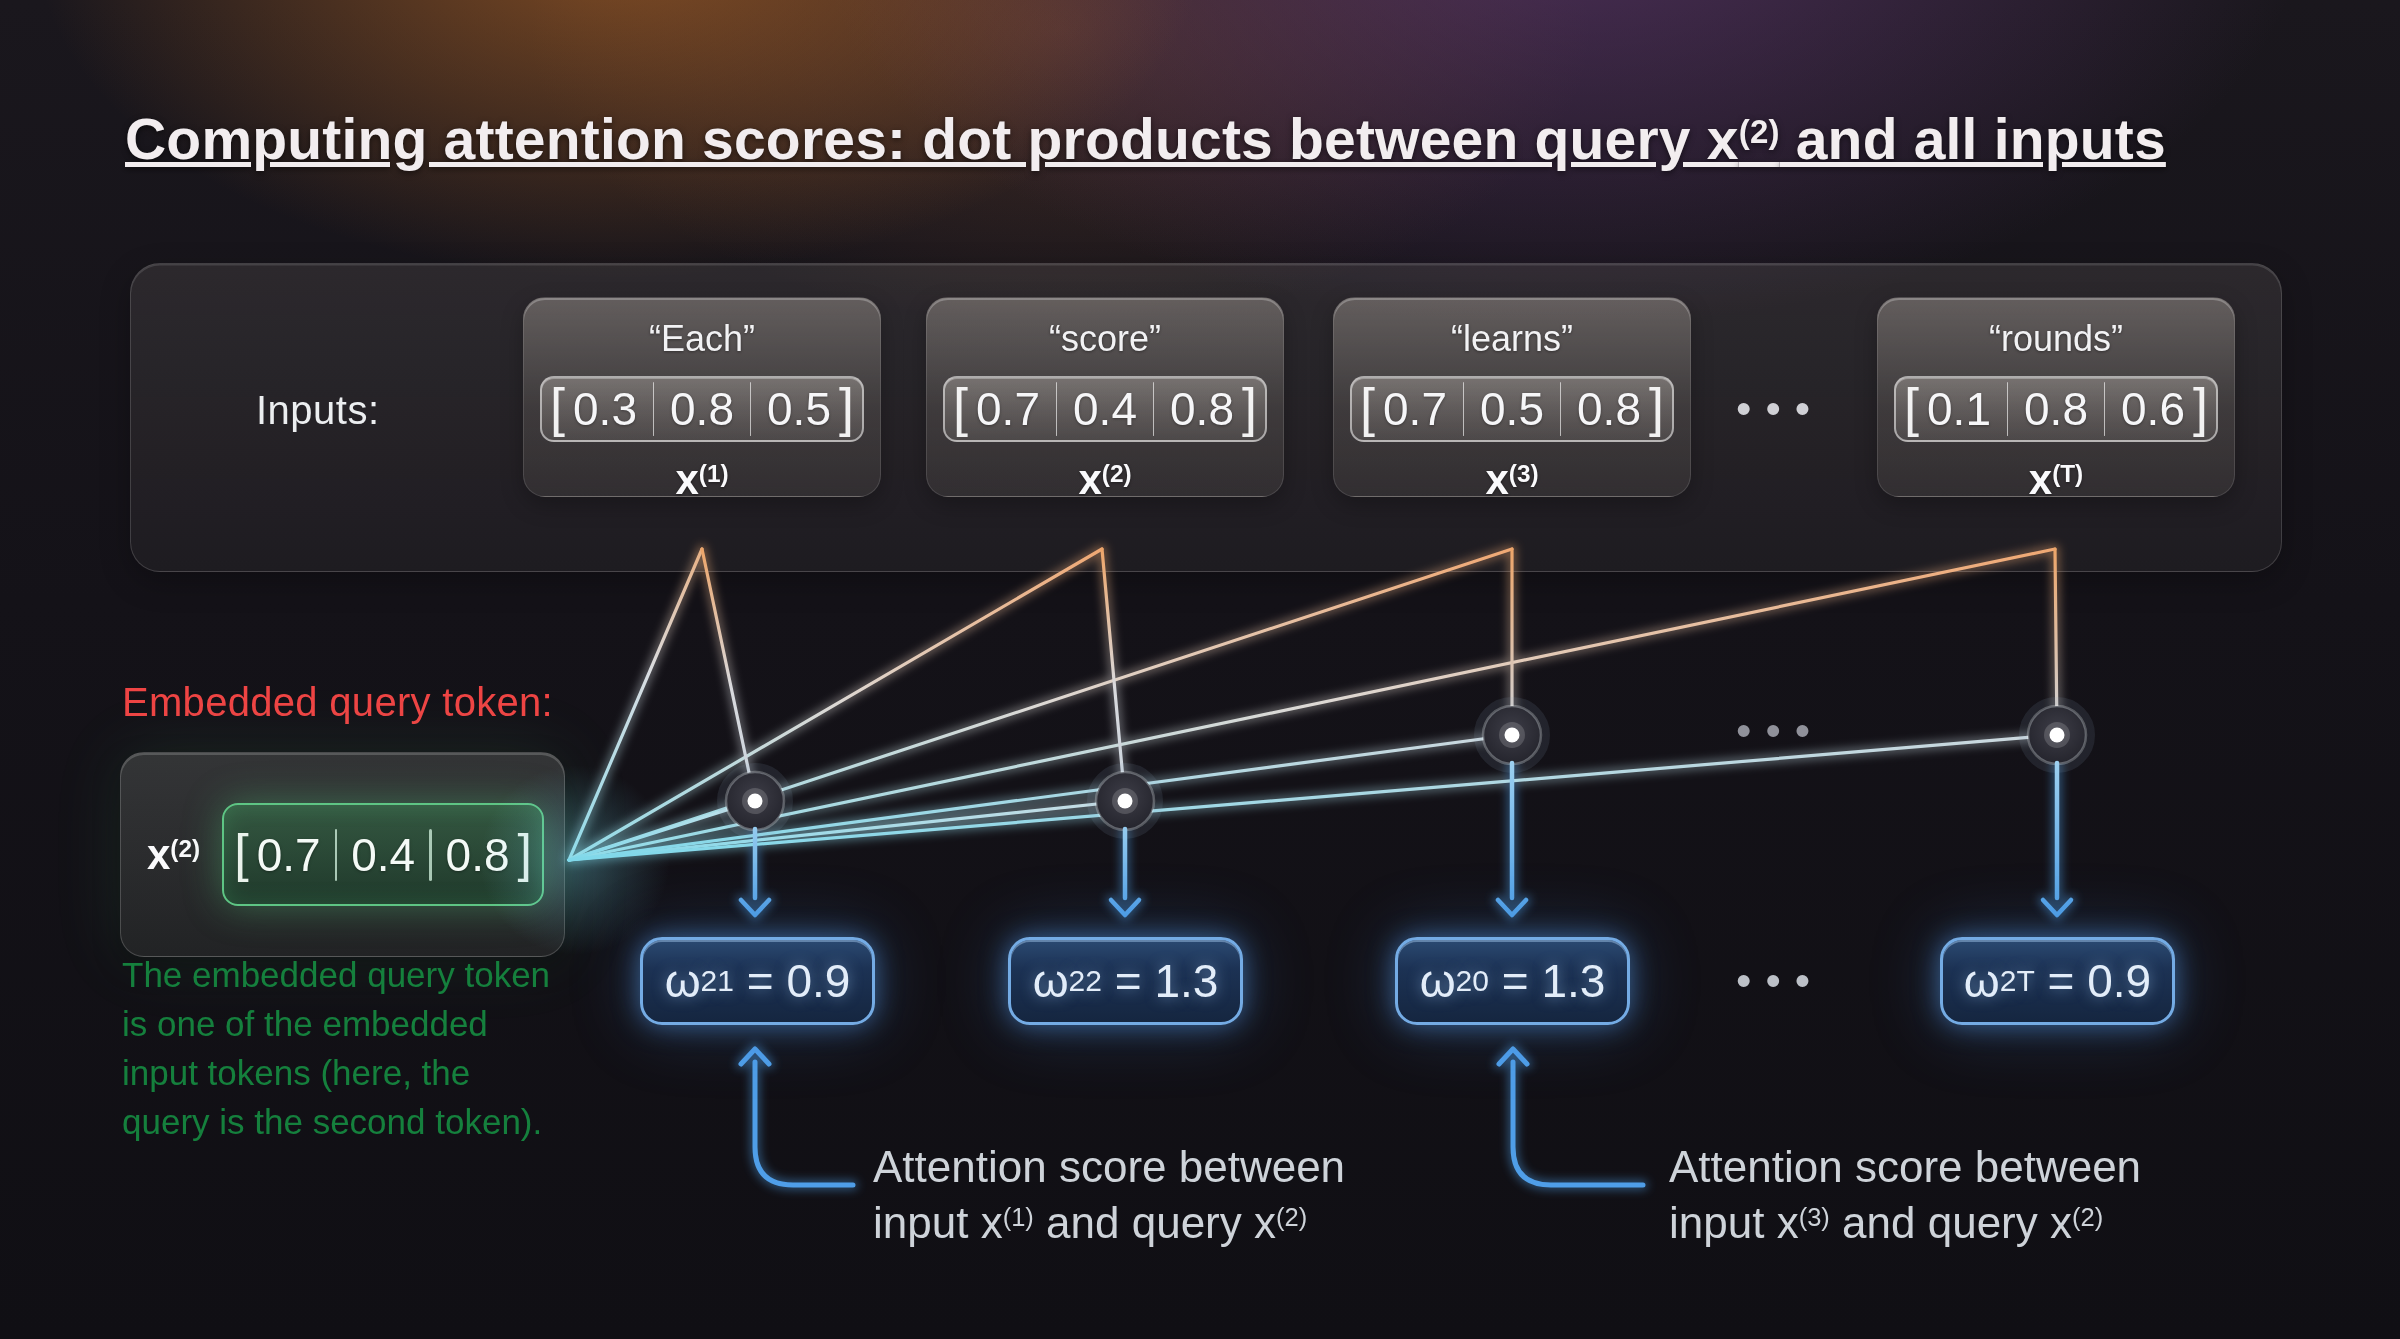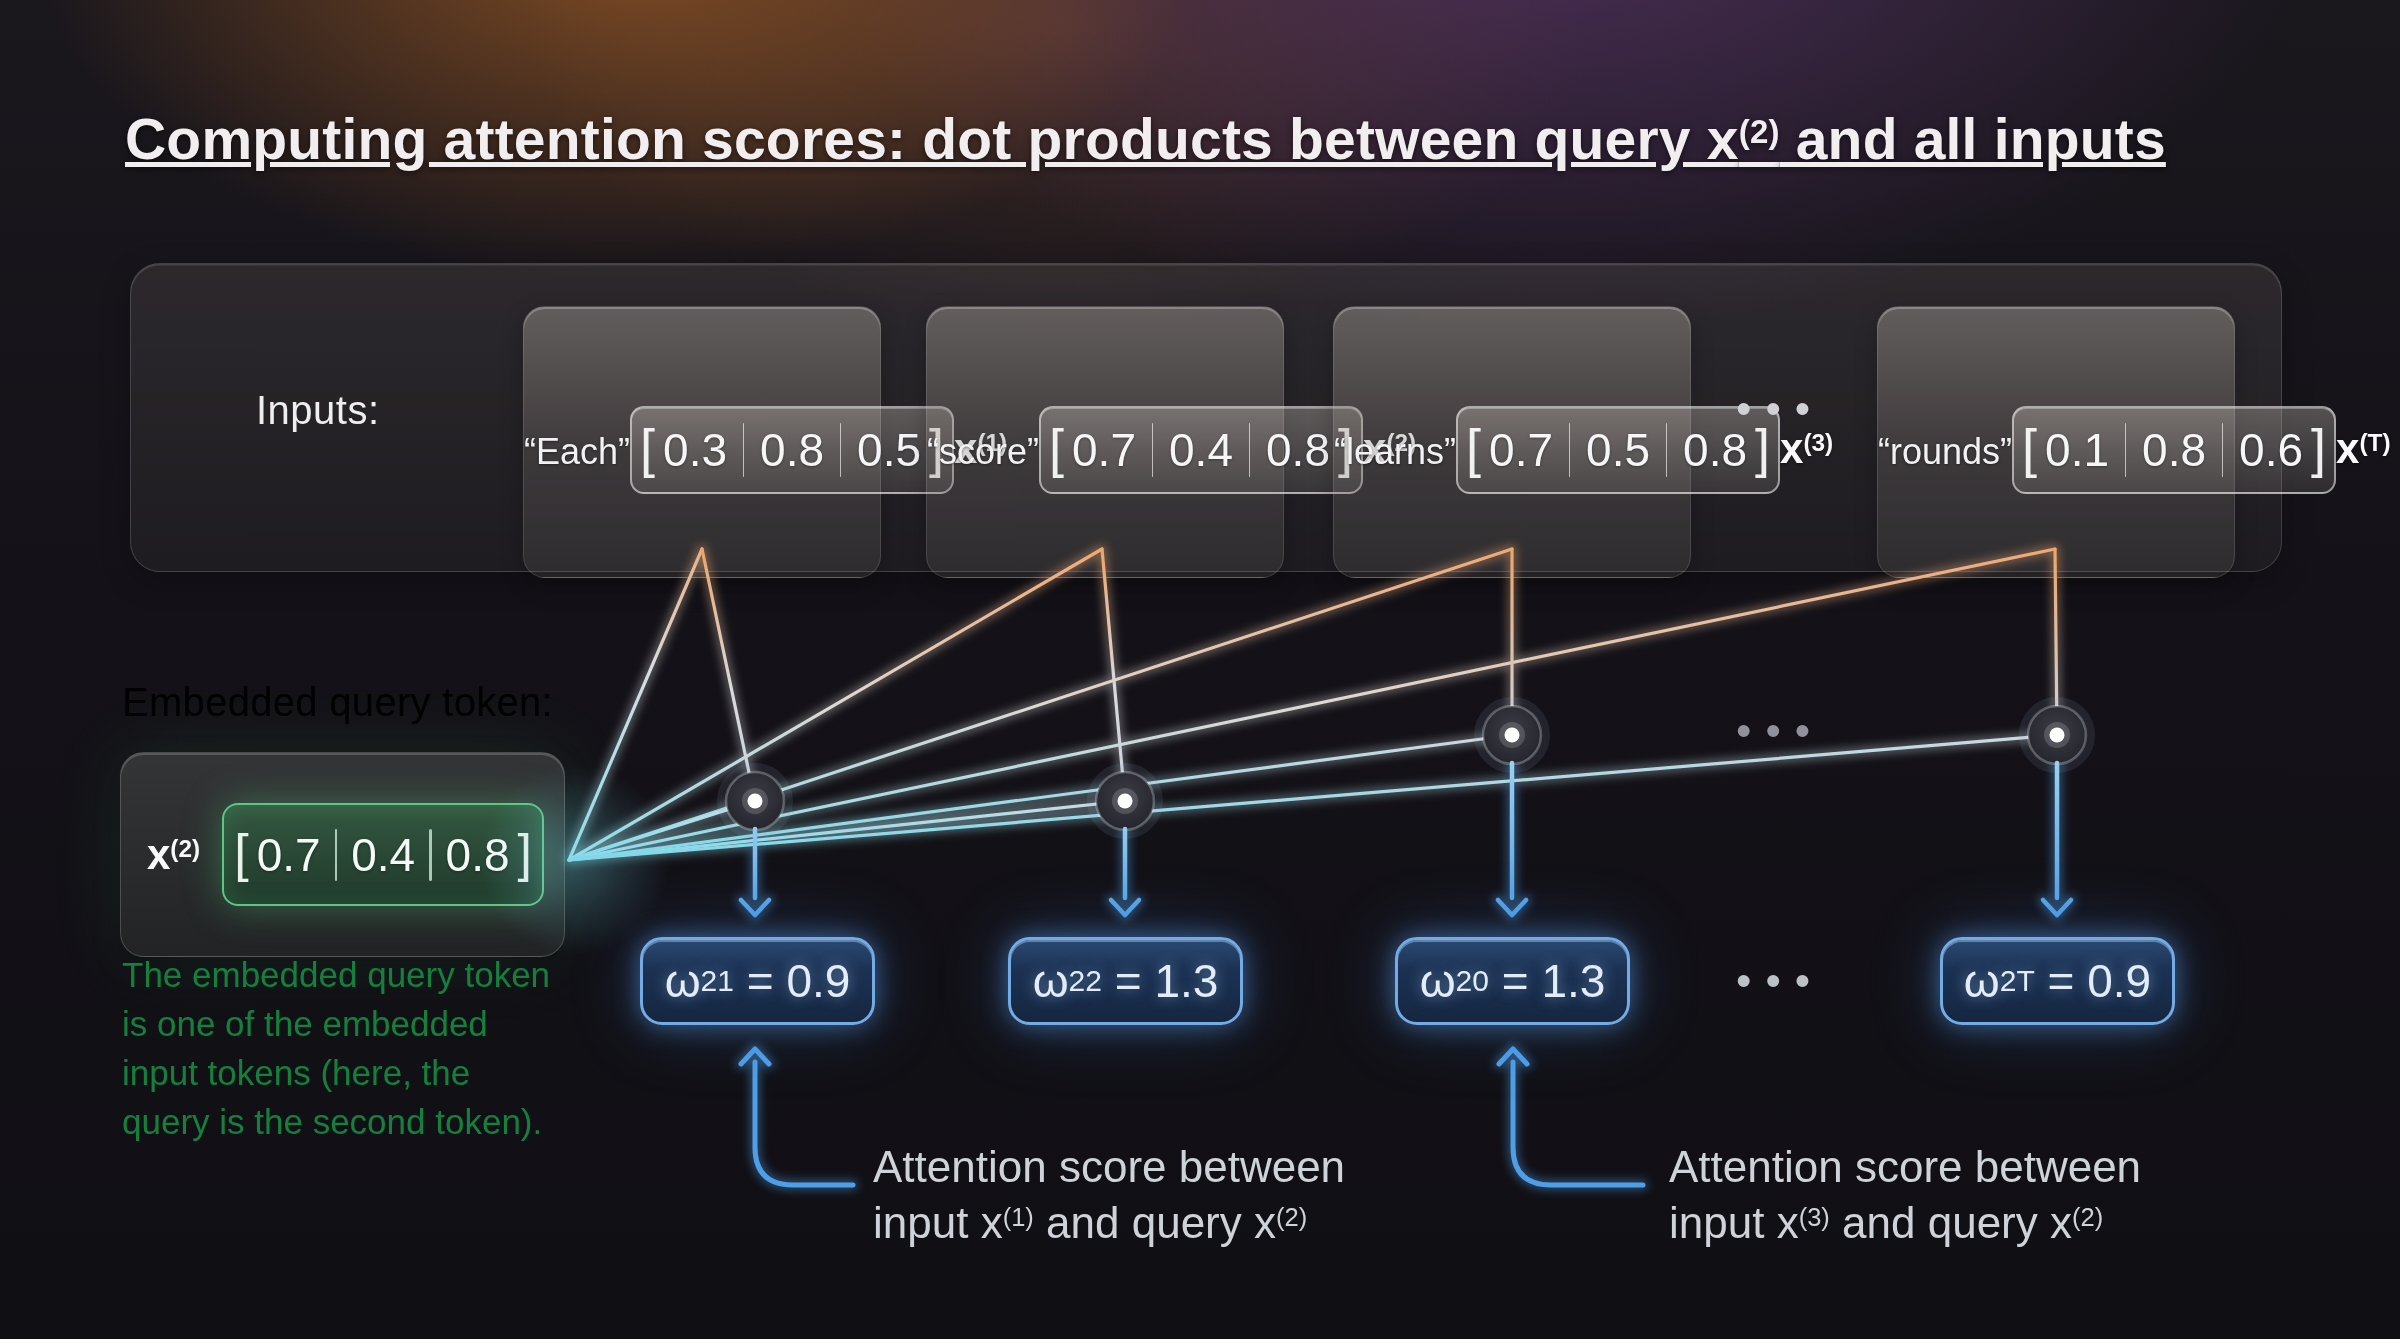--- a/index.html
+++ b/index.html
@@ -22,43 +22,43 @@
   .sub{font-size:0.62em;vertical-align:-0.33em;}
   
   .panel{
     left:130px;top:263px;width:2150px;height:307px;border-radius:30px;
     background:linear-gradient(180deg, rgba(155,148,143,0.16), rgba(120,114,110,0.10));
     border:1.5px solid rgba(255,255,255,0.15);
     box-shadow:inset 0 1.5px 0 rgba(255,255,255,0.12), 0 10px 30px rgba(0,0,0,0.25);
   }
   .inputs-label{left:256px;top:388px;font-size:40px;color:#eceef0;letter-spacing:0.5px;text-align:center;}
   .token-card{
-    top:306px;width:358px;height:272px;border-radius:22px;box-sizing:border-box;
+    top:297px;width:358px;height:200px;border-radius:22px;box-sizing:border-box;
     background:linear-gradient(180deg, rgba(178,170,162,0.42) 0%, rgba(128,122,116,0.28) 55%, rgba(108,103,98,0.22) 100%);
     border:1px solid rgba(255,255,255,0.12);
     box-shadow:inset 0 2px 0 rgba(255,255,255,0.26), 0 8px 22px rgba(0,0,0,0.25);
-    display:flex;flex-direction:row;align-items:center;
+    display:flex;flex-direction:column;align-items:center;
   }
   .token-word{margin-top:20px;font-size:36px;color:#f2f2f4;text-shadow:0 1px 3px rgba(0,0,0,0.4);}
   .vec-box{
     margin-top:16px;width:324px;height:88px;border-radius:14px;box-sizing:border-box;
     background:linear-gradient(180deg, rgba(208,201,194,0.34), rgba(152,146,141,0.20));
     border:2px solid rgba(255,255,255,0.52);
     box-shadow:inset 0 1px 0 rgba(255,255,255,0.30);
     display:flex;align-items:center;justify-content:center;
   }
   .vec-val{font-size:46px;color:#f6f6f8;text-shadow:0 1px 3px rgba(0,0,0,0.35);}
   .vec-div{width:2.5px;height:54px;background:rgba(255,255,255,0.62);margin:0 16px;border-radius:2px;}
   .bracket{font-size:54px;font-weight:400;color:rgba(255,255,255,0.92);margin:0 8px;transform:translateY(-2px);}
   .token-var{margin-top:14px;font-size:42px;font-weight:700;color:#fafafc;text-shadow:0 1px 3px rgba(0,0,0,0.4);}
   .dots{font-size:44px;letter-spacing:14px;color:#d0d0d5;white-space:nowrap;}
   .dots-circles{color:#90919a;}
   .dots-scores{color:#bcc0c7;}
   
-  .query-heading{left:122px;top:680px;font-size:40px;color:#000000;letter-spacing:0.3px;}
+  .query-heading{left:122px;top:680px;font-size:40px;color:#ef4444;letter-spacing:0.3px;}
   .query-card{
     left:120px;top:752px;width:445px;height:205px;border-radius:24px;box-sizing:border-box;
     background:linear-gradient(180deg, rgba(128,138,128,0.30), rgba(72,80,72,0.30));
     border:1px solid rgba(255,255,255,0.18);
     box-shadow:inset 0 2px 0 rgba(255,255,255,0.18), 0 0 70px rgba(100,210,140,0.12), 0 10px 26px rgba(0,0,0,0.35);
     display:flex;align-items:center;
   }
   .query-var{margin-left:26px;font-size:42px;font-weight:700;color:#fafafc;}
   .green-box{
     margin-left:22px;width:322px;height:103px;border-radius:16px;box-sizing:border-box;

